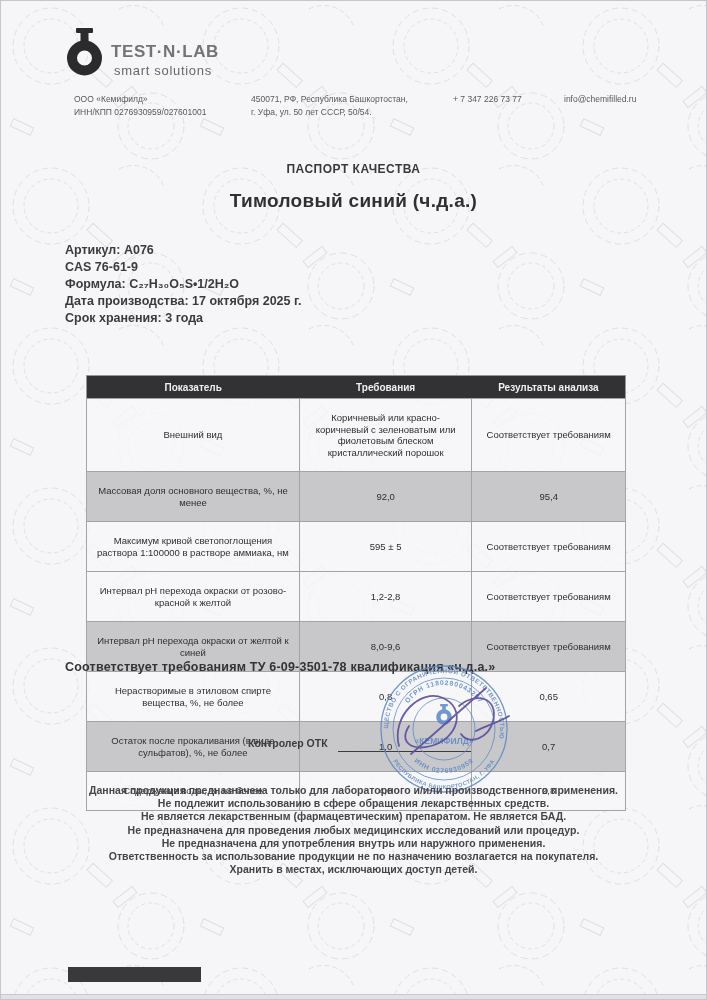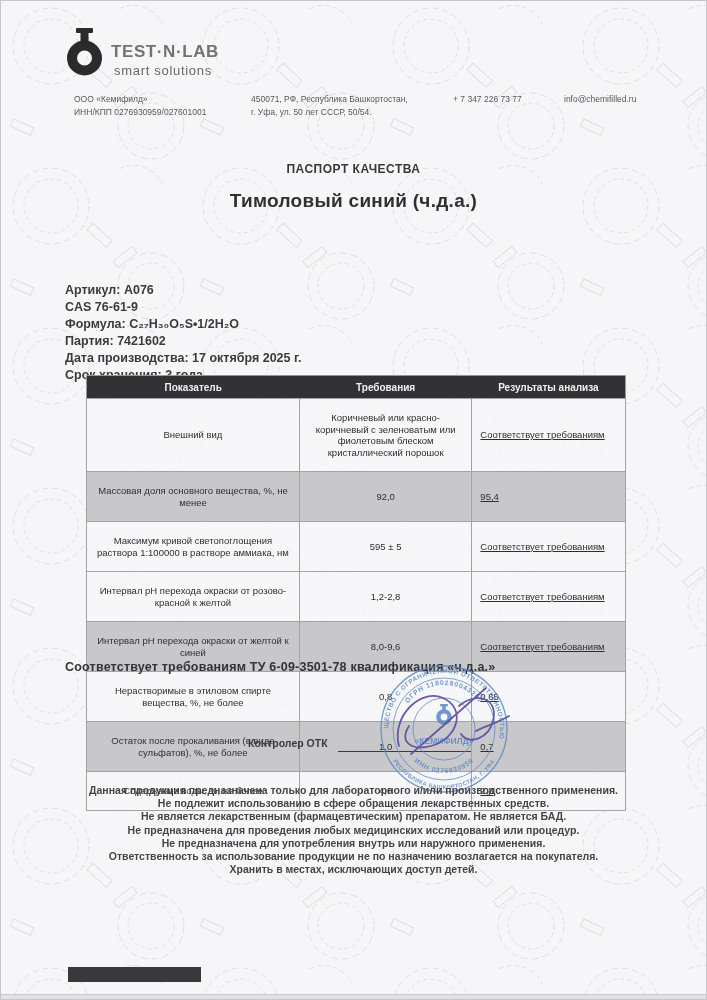--- a/index.html
+++ b/index.html
@@ -27,34 +27,34 @@
   .ct-address{left:250px;top:92px;}
   .ct-phone{left:452px;top:92px;}
   .ct-email{left:563px;top:92px;}
 
   .doc-type{position:absolute;left:0;top:161px;width:100%;text-align:center;
             font-size:12px;font-weight:700;letter-spacing:.5px;color:#39393c;}
   .product-title{position:absolute;left:0;top:189px;width:100%;text-align:center;
                  font-size:19px;font-weight:700;letter-spacing:.3px;color:#303033;}
 
   .details{position:absolute;left:64px;top:241px;font-size:12.5px;font-weight:700;
-           line-height:17px;color:#3b3b3e;margin-top:40px;}
+           line-height:17px;color:#3b3b3e;}
 
   table.analysis{position:absolute;left:85px;top:374px;width:540px;
                  border-collapse:collapse;font-size:9.5px;color:#2e2e31;
                  border:1px solid #97979a;}
   table.analysis th{background:var(--c-table_head_bg);color:var(--c-table_head_text);
                  font-size:10px;font-weight:700;height:23px;padding:2px 4px;
                  border:none;text-align:center;}
   table.analysis td{border:1px solid #a3a3a6;padding:13px 8px;vertical-align:middle;
                  background:rgba(247,247,249,.78);height:24px;line-height:11.5px;}
   table.analysis tr.alt td{background:rgba(197,197,200,.95);}
   td.c-param{width:39.5%;text-align:center;}
   td.c-req{width:32%;text-align:center;}
-  td.c-res{width:28.5%;text-decoration:underline;}
+  td.c-res{width:28.5%;text-align:center;}
   table.analysis tr:first-child td{height:52px;}
 
   .conformity{position:absolute;left:64px;top:659px;font-size:12.5px;font-weight:700;
               color:#333336;letter-spacing:.2px;}
 
   .qc-label{position:absolute;left:247px;top:736px;font-size:10.5px;font-weight:700;color:#3b3b3e;}
   .sig-line{position:absolute;left:337px;top:750px;width:133px;height:1px;background:#3c3c3f;}
 
   .stamp{position:absolute;left:368px;top:653px;width:150px;height:150px;opacity:.85;}
   .scribble{position:absolute;left:380px;top:675px;width:150px;height:95px;opacity:.9;}
@@ -116,21 +116,20 @@
     <div class="product-title">Тимоловый синий (ч.д.а.)</div>
 
     <div class="details">
 
         <div>Артикул: A076</div>
 
         <div>CAS 76-61-9</div>
 
         <div>Формула: C₂₇H₃₀O₅S•1/2H₂O</div>
 
-        <div>Партия: 7421602</div>
 
         <div>Дата производства: 17 октября 2025 г.</div>
 
         <div>Срок хранения: 3 года</div>
       </div>
 
     <table class="analysis">
       <thead>
         <tr>
           <th>Показатель</th>

